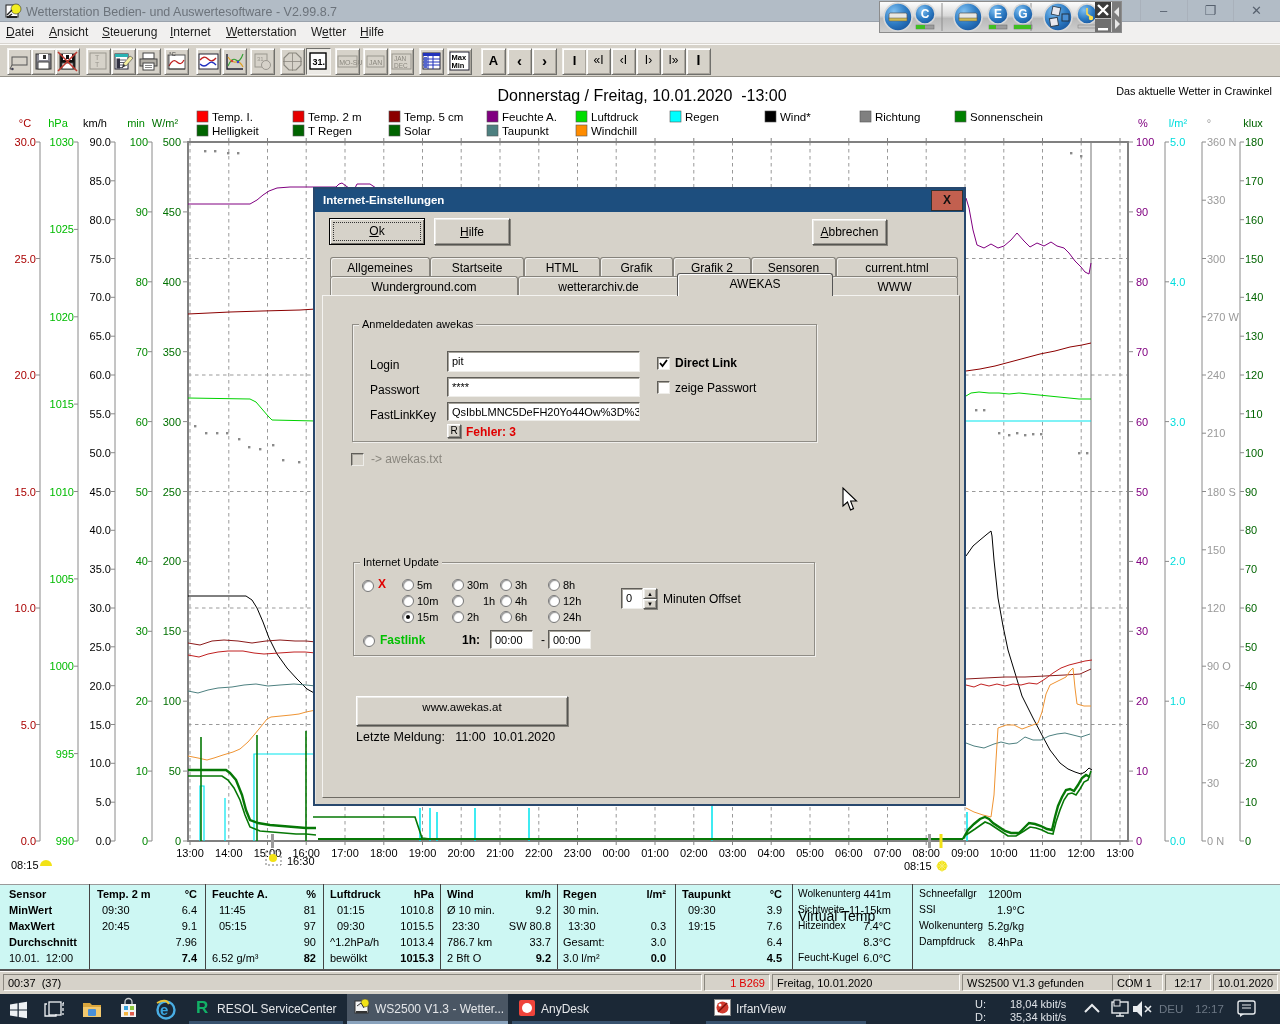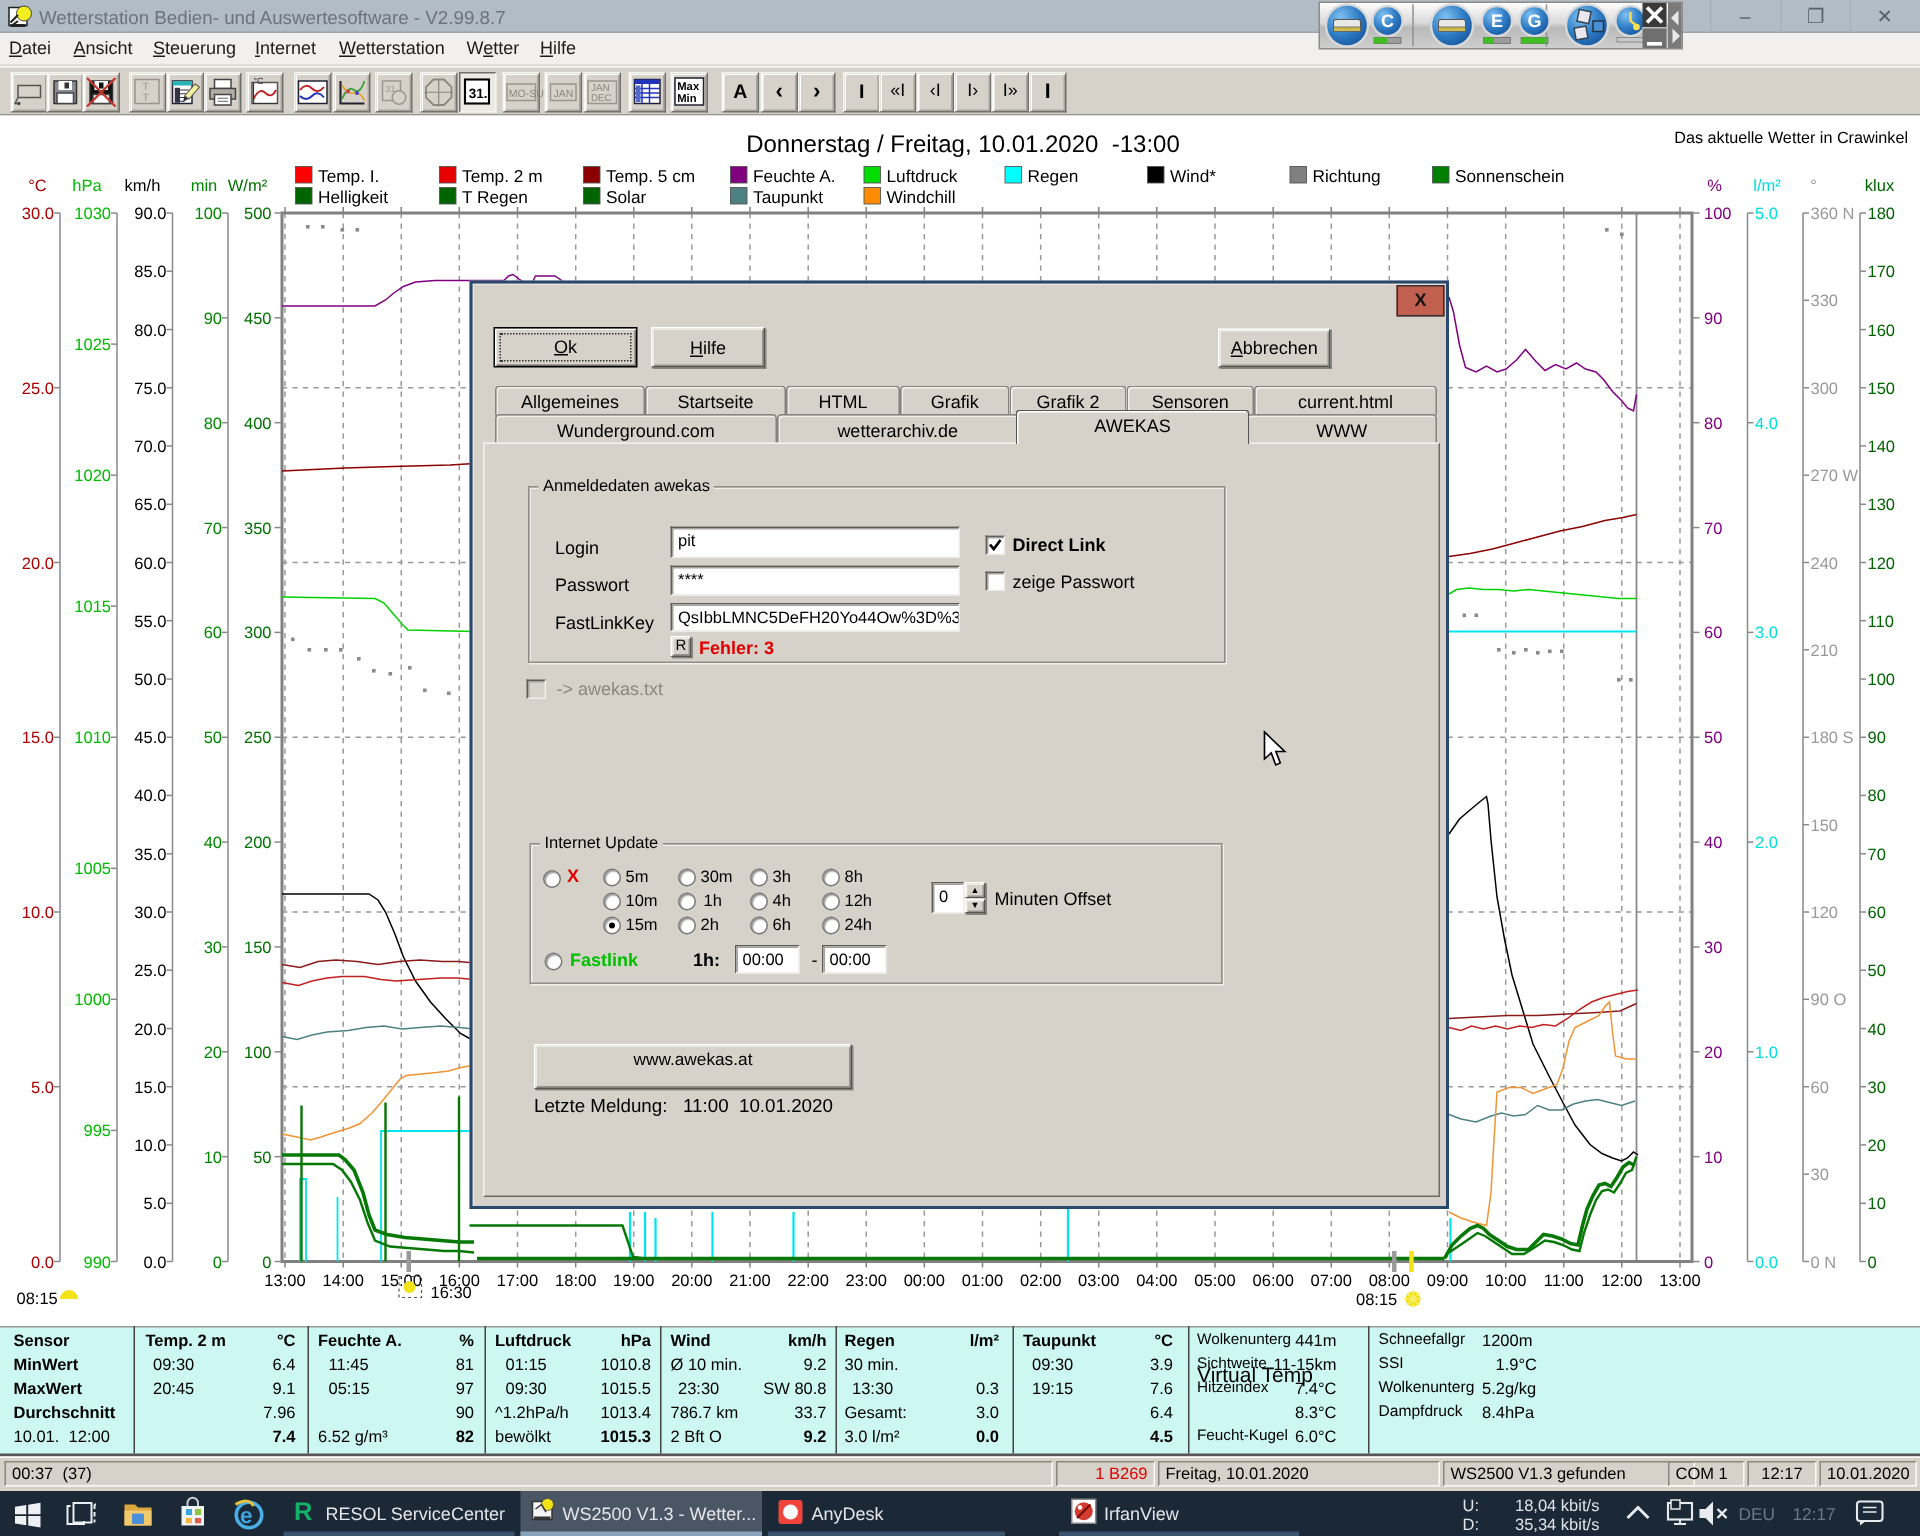--- a/index.html
+++ b/index.html
@@ -684,20 +684,23 @@
 <text x="11" y="869" font-size="11" fill="#000">08:15</text>
 <path d="M40 866 a6 6 0 0 1 12 0 z" fill="#f2e216"></path>
 <rect x="266" y="851" width="15" height="14" fill="none" stroke="#555" stroke-dasharray="2,2" stroke-width="0.8"></rect>
     <circle cx="273" cy="858" r="4" fill="#f2e216"></circle>
 <text x="287" y="865" font-size="11" fill="#000">16:30</text>
 <text x="904" y="870" font-size="11" fill="#000">08:15</text>
 <circle cx="942" cy="866" r="5" fill="#f2e216"></circle>
     <path d="M936 866 h12 M942 860 v12 M938 862 l8 8 M946 862 l-8 8" stroke="#f7ef70" stroke-width="1"></path>
 </svg>
 <div class="abs dlg">
+<div class="abs dlgtitle">
+      <span>Internet-Einstellungen</span>
+    </div>
 <div class="dlgclose">X</div>
 <div class="btn3" style="left:14px;top:29px;width:96px;height:27px;border:1px solid #000;box-shadow:inset 1px 1px 0 #fff, inset -1px -1px 0 #6e6b64;"><div style="position:absolute;left:3px;top:3px;right:3px;bottom:3px;border:1px dotted #333;"></div><span style="position:relative;top:5px;font-size:12px"><u>O</u>k</span></div>
 <div class="btn3" style="left:119px;top:29px;width:76px;height:27px;padding-top:6px;"><u>H</u>ilfe</div>
 <div class="btn3" style="left:497px;top:30px;width:75px;height:26px;padding-top:5px;"><u>A</u>bbrechen</div>
 <div class="tab" style="left:15px;top:68px;width:100px">Allgemeines</div>
 <div class="tab" style="left:115px;top:68px;width:94px">Startseite</div>
 <div class="tab" style="left:209px;top:68px;width:76px">HTML</div>
 <div class="tab" style="left:285px;top:68px;width:73px">Grafik</div>
 <div class="tab" style="left:358px;top:68px;width:78px">Grafik 2</div>
 <div class="tab" style="left:436px;top:68px;width:85px">Sensoren</div>
@@ -735,21 +738,21 @@
 <div class="lbl11" style="left:102px;top:390px">5m</div>
 <div class="radio" style="left:87px;top:406px"></div>
 <div class="lbl11" style="left:102px;top:406px">10m</div>
 <div class="radio" style="left:87px;top:422px">
       <div style="position:absolute;left:3px;top:3px;width:4px;height:4px;border-radius:50%;background:#000"></div>
     </div>
 <div class="lbl11" style="left:102px;top:422px">15m</div>
 <div class="radio" style="left:137px;top:390px"></div>
 <div class="lbl11" style="left:152px;top:390px">30m</div>
 <div class="radio" style="left:137px;top:406px"></div>
-<div class="lbl11" style="left:154px;top:406px">1h</div>
+<div class="lbl11" style="left:168px;top:406px">1h</div>
 <div class="radio" style="left:137px;top:422px"></div>
 <div class="lbl11" style="left:152px;top:422px">2h</div>
 <div class="radio" style="left:185px;top:390px"></div>
 <div class="lbl11" style="left:200px;top:390px">3h</div>
 <div class="radio" style="left:185px;top:406px"></div>
 <div class="lbl11" style="left:200px;top:406px">4h</div>
 <div class="radio" style="left:185px;top:422px"></div>
 <div class="lbl11" style="left:200px;top:422px">6h</div>
 <div class="radio" style="left:233px;top:390px"></div>
 <div class="lbl11" style="left:248px;top:390px">8h</div>

